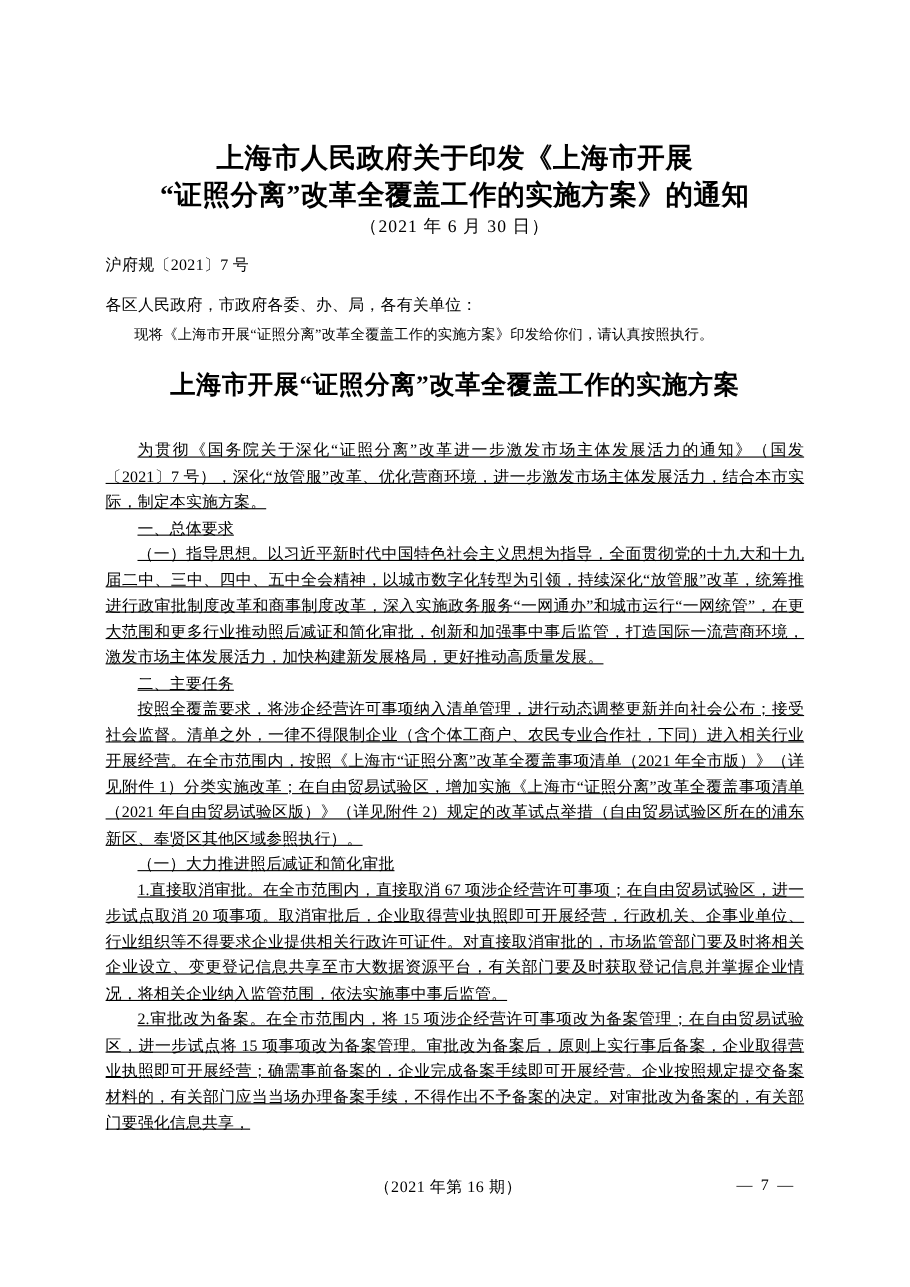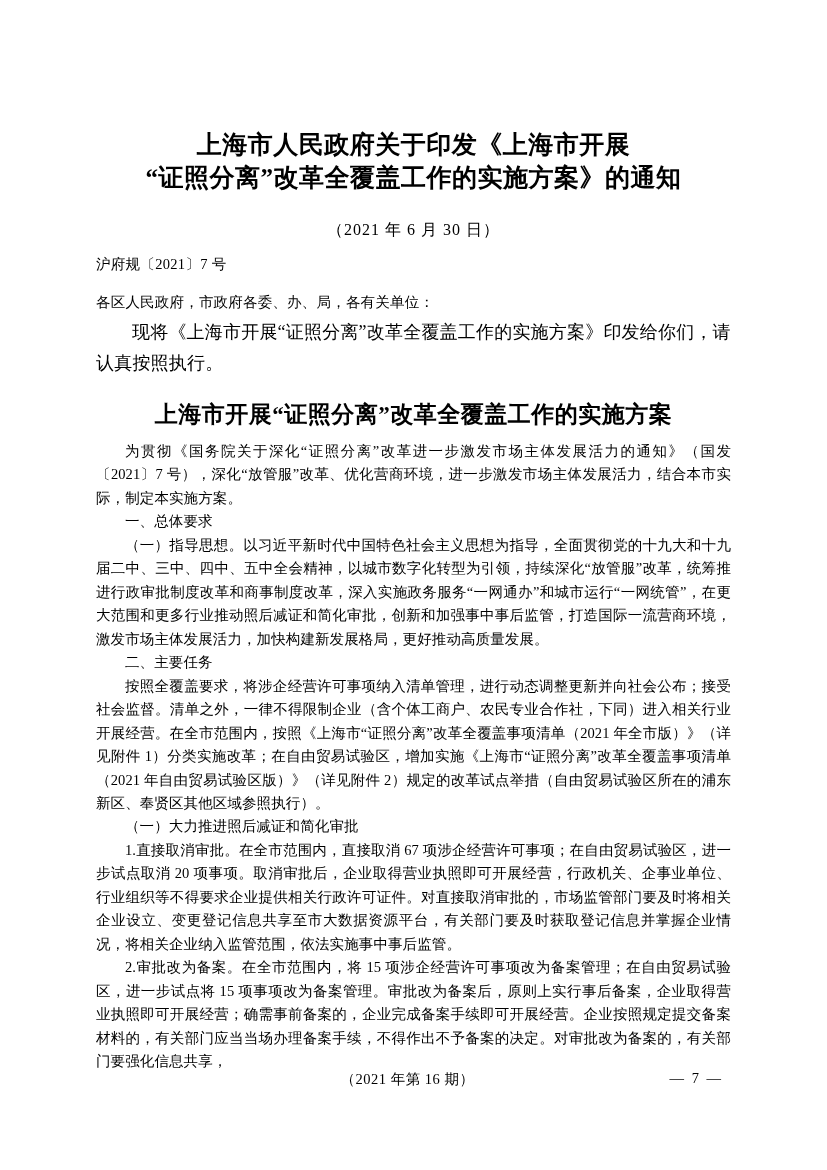--- a/index.html
+++ b/index.html
@@ -29,52 +29,53 @@
     line-height: 1.32;
     letter-spacing: 0.5px;
     margin: 0;
   }
   .doc-title .line2 {
     display: block;
   }
   .doc-date {
     text-align: center;
     font-size: 16px;
-    margin-top: 26px;
+    margin-top: 2px;
     letter-spacing: 1px;
   }
   .doc-number {
     text-align: left;
     font-size: 14.5px;
     margin-top: 14px;
     padding-right: 26px;
     letter-spacing: 0.3px;
   }
   .recipients {
     font-size: 14.5px;
     margin-top: 16px;
     line-height: 1.7;
     letter-spacing: 0.2px;
   }
   .intro-para {
-    font-size: 18px;
+    font-size: 13px;
     line-height: 1.75;
     text-indent: 2em;
     letter-spacing: 0.2px;
     margin-top: 2px;
   }
   .section-title {
     text-align: center;
     font-weight: bold;
     font-size: 23px;
     margin-bottom: 4px;
     letter-spacing: 0.5px;
   }
   .body-text {
-    margin-top: 10px;
+    margin-top: 34px;
+    text-decoration: underline;
   }
   .body-text p {
     font-size: 14.5px;
     line-height: 1.62;
     margin: 0;
     text-indent: 2em;
     text-align: justify;
     text-justify: inter-ideograph;
     letter-spacing: 0.1px;
   }

